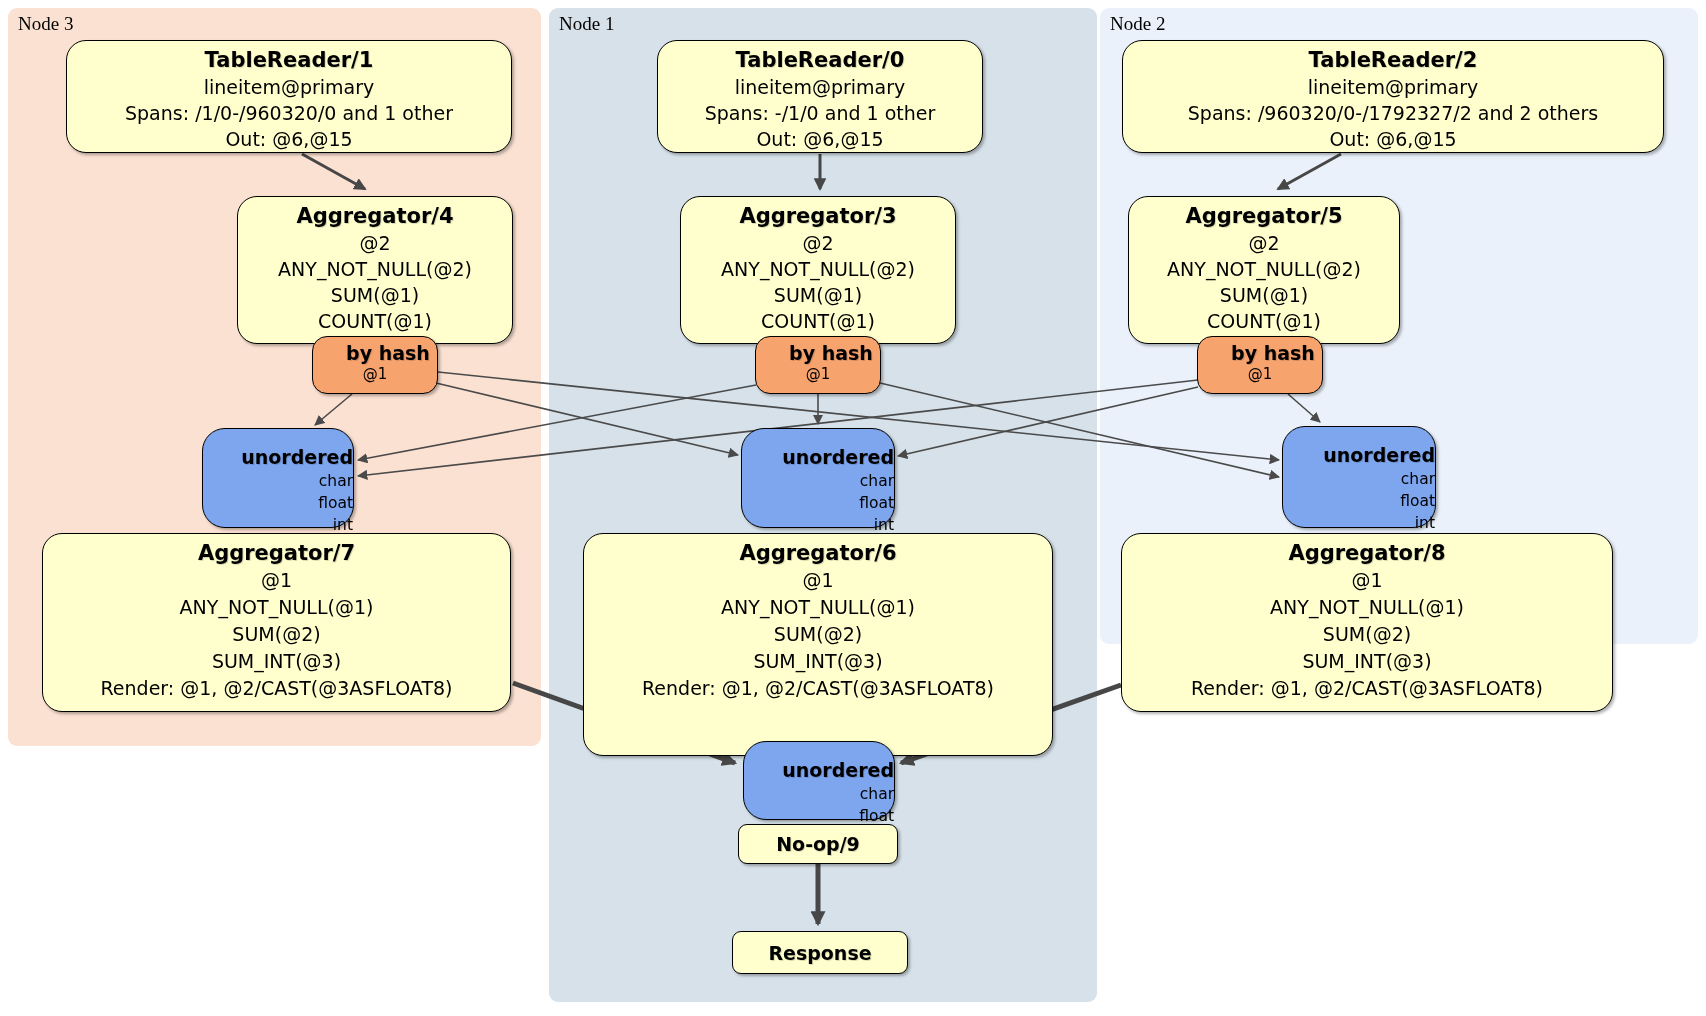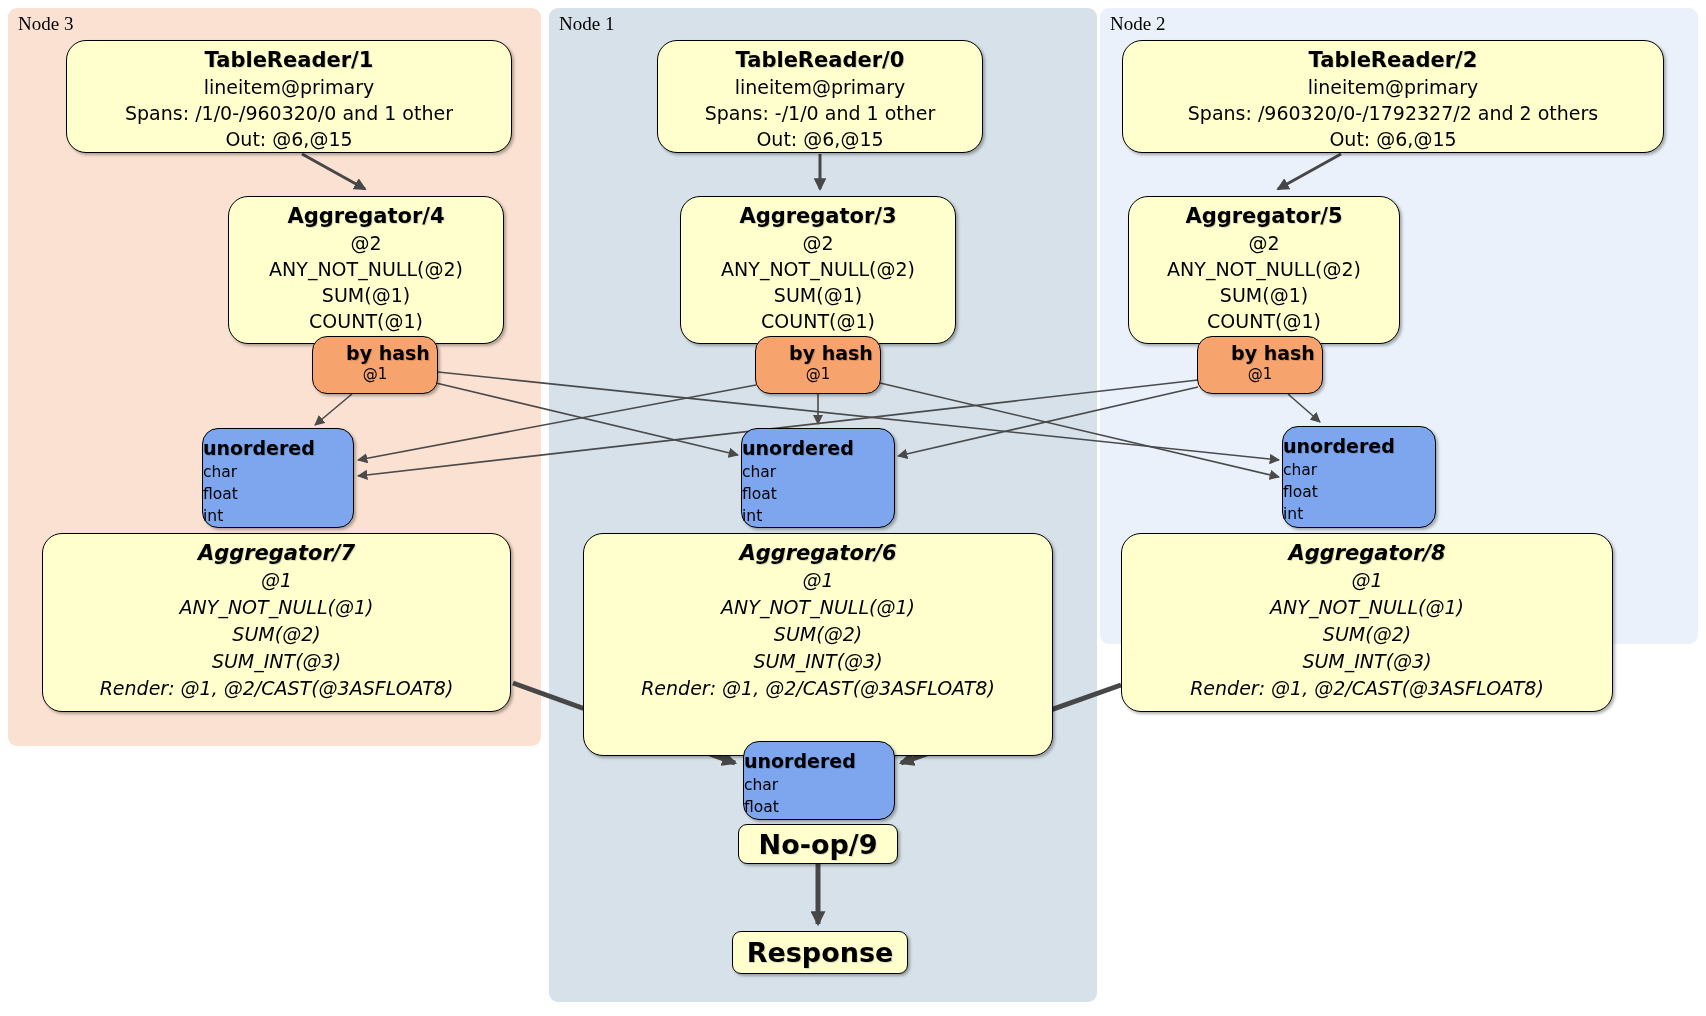--- a/index.html
+++ b/index.html
@@ -19,42 +19,42 @@
   
   .edges{position:absolute;left:0;top:0;z-index:2;}
   
   .proc{
     position:absolute;z-index:3;background:#ffffce;border:1.7px solid #000;
     border-radius:20px;text-align:center;font-size:19px;line-height:26px;
     padding-top:5px;box-sizing:border-box;
     box-shadow:2px 2px 3px rgba(0,0,0,0.30);
   }
   .proc .ttl{font-size:21px;font-weight:bold;line-height:28px;text-shadow:1px 1px 0 rgba(0,0,0,0.15);}
-  .proc.tall{line-height:27px;font-style:italic;}
+  .proc.tall{line-height:27px;}
   
   .router{
     position:absolute;z-index:5;background:#f7a36e;border:1.7px solid #000;
     border-radius:15px;text-align:center;box-sizing:border-box;padding-top:4px;
     box-shadow:2px 2px 3px rgba(0,0,0,0.30);
   }
   .router .ttl{font-size:19px;font-weight:bold;line-height:24px;text-shadow:1px 1px 0 rgba(0,0,0,0.15);padding-left:26px;}
   .router .sub{font-size:15px;line-height:19px;}
   
   .sync{
     position:absolute;z-index:4;background:#7da6ef;border:1.7px solid #000;
-    border-radius:16px;text-align:left;box-sizing:border-box;padding-top:6px;
+    border-radius:23px;text-align:right;box-sizing:border-box;padding-top:15px;
     box-shadow:2px 2px 3px rgba(0,0,0,0.30);
   }
   .sync .ttl{font-size:19px;font-weight:bold;line-height:26px;text-shadow:1px 1px 0 rgba(0,0,0,0.15);}
   .sync .typ{font-size:15.5px;line-height:22px;}
   
   .term{
     position:absolute;z-index:4;background:#ffffce;border:1.7px solid #000;
     border-radius:9px;display:flex;align-items:center;justify-content:center;
-    font-size:27px;font-weight:bold;box-sizing:border-box;
+    font-size:19px;font-weight:bold;box-sizing:border-box;
     box-shadow:2px 2px 3px rgba(0,0,0,0.30);
     text-shadow:1px 1px 0 rgba(0,0,0,0.15);
   }
 </style>
 </head>
 <body>
 
 <div class="canvas">
 
   <div class="region region-node3">
@@ -105,21 +105,21 @@
       <line x1="818" y1="864" x2="818" y2="924" marker-end="url(#ah-thick)"></line>
     </g>
   </svg>
 
   <div class="proc" style="left:66px;top:40px;width:446px;height:113px">
     <div class="ttl">TableReader/1</div>
     <div>lineitem@primary</div>
     <div>Spans: /1/0-/960320/0 and 1 other</div>
     <div>Out: @6,@15</div>
   </div>
-  <div class="proc" style="left:228px;top:196px;width:276px;height:148px">
+  <div class="proc" style="left:237px;top:196px;width:276px;height:148px">
     <div class="ttl">Aggregator/4</div>
     <div>@2</div>
     <div>ANY_NOT_NULL(@2)</div>
     <div>SUM(@1)</div>
     <div>COUNT(@1)</div>
   </div>
   <div class="router" style="left:312px;top:336px;width:126px;height:58px">
     <div class="ttl">by hash</div>
     <div class="sub">@1</div>
   </div>

